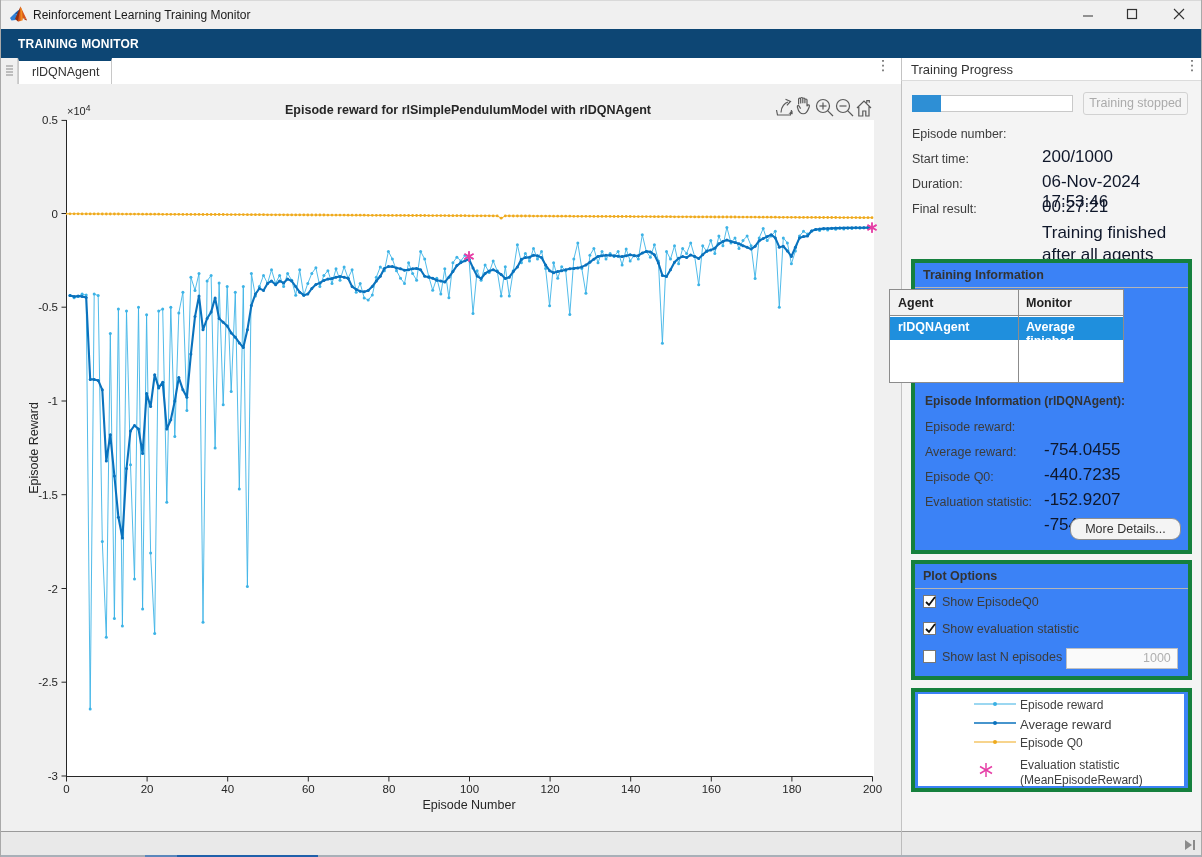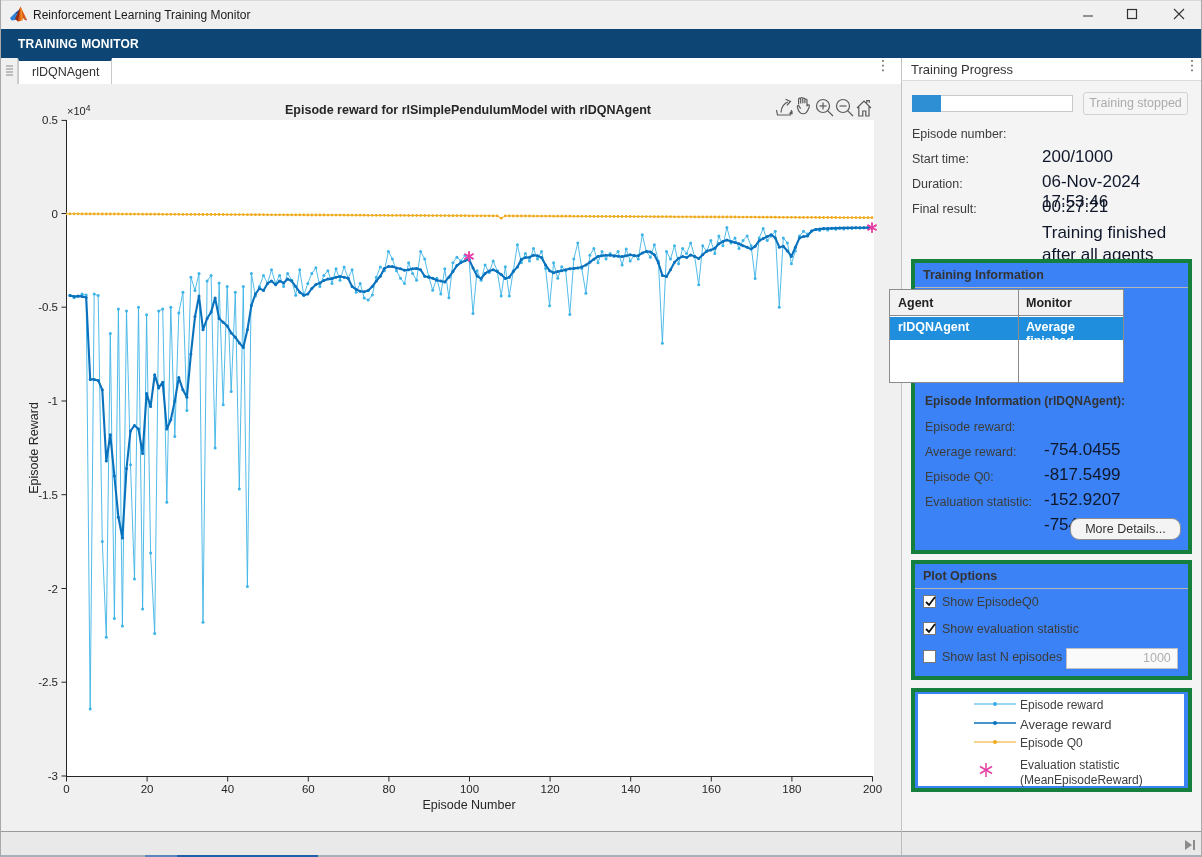--- a/index.html
+++ b/index.html
@@ -803,21 +803,21 @@
   <span class="abs" style="left:8px;top:6px;font-size:12.5px;font-weight:bold;color:#222">Agent</span>
   <span class="abs" style="left:136px;top:6px;font-size:12.5px;font-weight:bold;color:#222">Monitor</span>
   <div class="sel"></div>
   <span class="abs" style="left:8px;top:30px;font-size:12.5px;font-weight:bold;color:#fff">rlDQNAgent</span>
   <span class="abs" style="left:136px;top:30px;font-size:12.5px;font-weight:bold;color:#fff">Average finished</span>
 </div>
 <span class="abs" style="left:924px;top:394px;font-size:12px;font-weight:bold;color:#333">Episode Information (rlDQNAgent):</span>
 <span class="abs lbl" style="left:924px;top:420px">Episode reward:</span>
 <span class="abs val" style="left:1043px;top:420px">-754.0455</span>
 <span class="abs lbl" style="left:924px;top:445px">Average reward:</span>
-<span class="abs val" style="left:1043px;top:445px">-817.5499</span>
+<span class="abs val" style="left:1043px;top:445px">-440.7235</span>
 <span class="abs lbl" style="left:924px;top:470px">Episode Q0:</span>
 <span class="abs val" style="left:1043px;top:470px">-152.9207</span>
 <span class="abs lbl" style="left:924px;top:495px">Evaluation statistic:</span>
 <span class="abs val" style="left:1043px;top:495px">-754.0534</span>
 <div class="abs btn" style="left:1069px;top:518px;width:111px;height:22px;line-height:20px">More Details...</div>
 
 <div class="abs box" style="left:910px;top:560px;width:281px;height:120px">
   <span class="boxhead">Plot Options</span>
   <div class="hdiv" style="top:24px"></div>
 </div>

